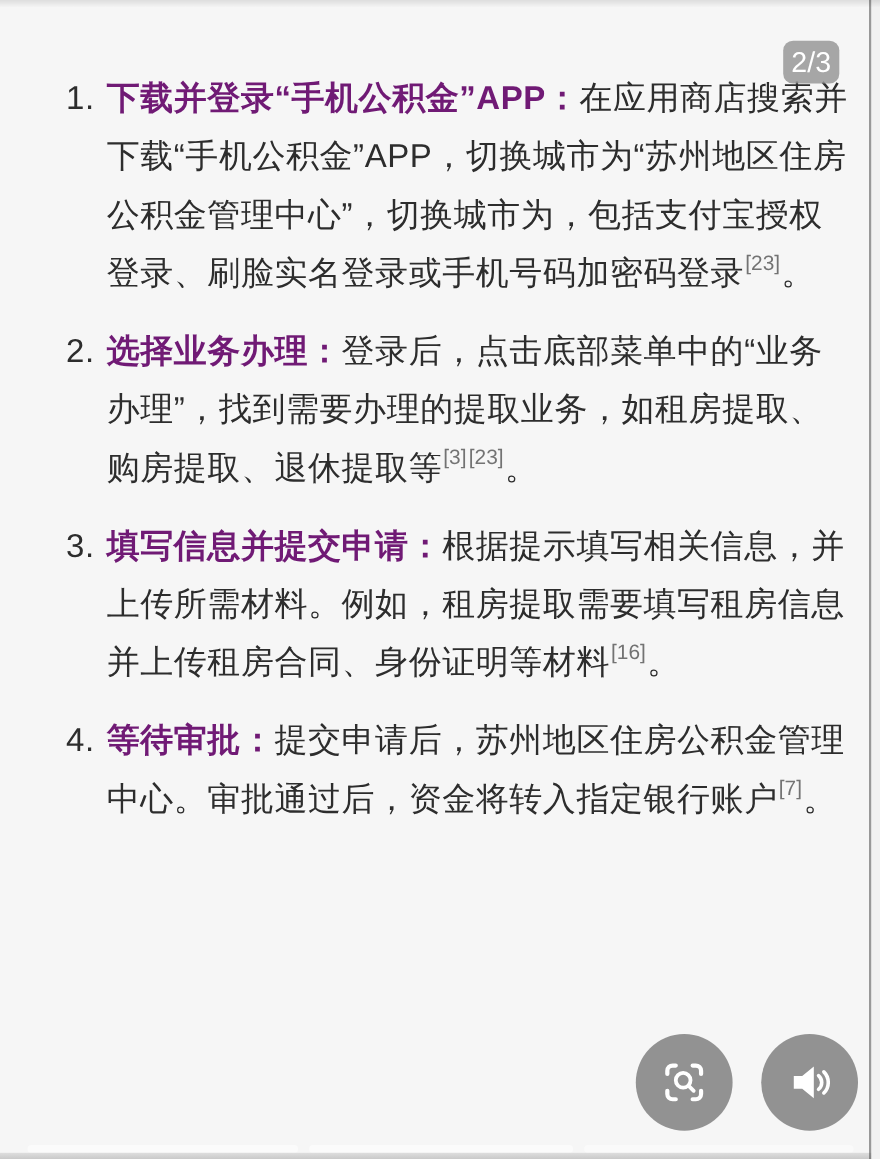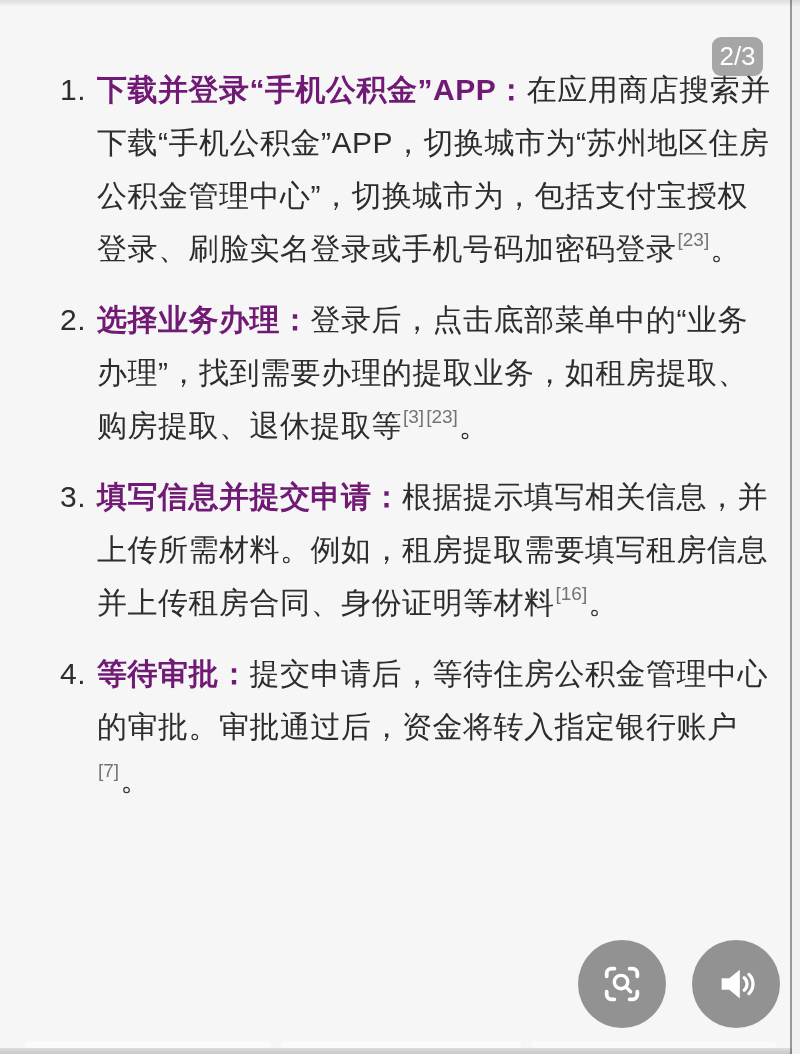--- a/index.html
+++ b/index.html
@@ -90,21 +90,21 @@
         <span class="step-text"><span class="step-lead">选择业务办理：</span><span>登录后，点击底部菜单中的“业务办理”，找到需要办理的提取业务，如租房提取、购房提取、退休提取等</span><sup class="cite">[3]</sup><sup class="cite">[23]</sup><span>。</span></span>
       </li>
 
       <li class="step">
         <span class="step-num">3.</span>
         <span class="step-text"><span class="step-lead">填写信息并提交申请：</span><span>根据提示填写相关信息，并上传所需材料。例如，租房提取需要填写租房信息并上传租房合同、身份证明等材料</span><sup class="cite">[16]</sup><span>。</span></span>
       </li>
 
       <li class="step">
         <span class="step-num">4.</span>
-        <span class="step-text"><span class="step-lead">等待审批：</span><span>提交申请后，等待住房公积金管理中心的审批。审批通过后，资金将转入指定银行账户</span><sup class="cite">[7]</sup><span>。</span></span>
+        <span class="step-text"><span class="step-lead">等待审批：</span><span>提交申请后，苏州地区住房公积金管理中心。审批通过后，资金将转入指定银行账户</span><sup class="cite">[7]</sup><span>。</span></span>
       </li>
 
     </ol>
   </div>
 
   <div class="page-badge">2/3</div>
 
   <button class="fab fab-scan">
     <span>
       <svg width="46" height="46" viewBox="0 0 48 48" fill="none">

